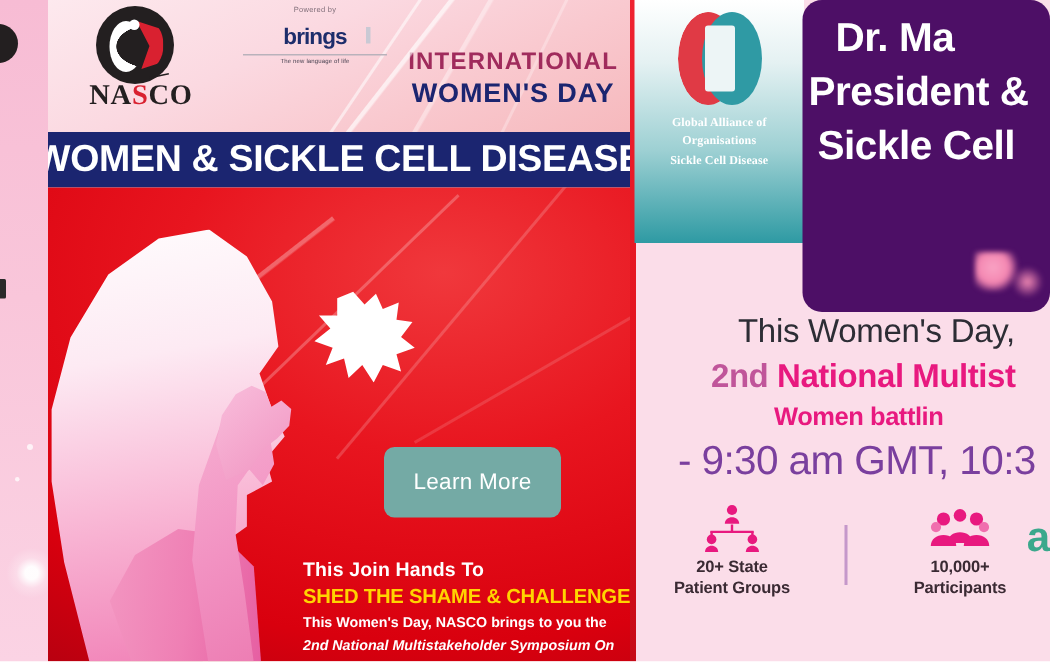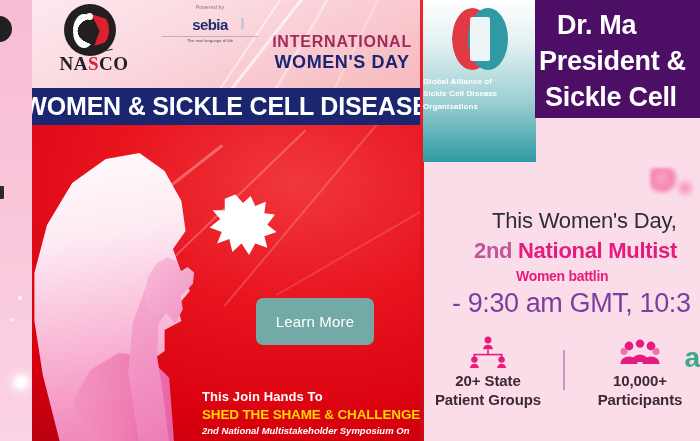--- a/index.html
+++ b/index.html
@@ -236,27 +236,27 @@
   .gascdo-teal {
     position: absolute; right: 0; top: 0; width: 40px; height: 62px;
     background: #2f9aa4;
     clip-path: ellipse(50% 50% at 50% 50%);
   }
   .gascdo-white {
     position: absolute; left: 18px; top: 9px; width: 20px; height: 44px;
     background: #edf5f6; border-radius: 2px;
   }
   .gascdo-name {
-    position: absolute; left: 0; top: 76px; width: 113px; 
+    position: absolute; left: 0; top: 76px; width: 113px; text-align: center;
     color: #ffffff; font-size: 8px; font-weight: 700; line-height: 1.55;
-    letter-spacing: .1px; filter: blur(.2px);
+    letter-spacing: .1px; filter: blur(.2px); font-family: Liberation Serif, serif;
   }
   .purple-panel {
-    position: absolute; left: 115px; top: 0; width: 165px; height: 118px;
-    background: #4d0f66; overflow: hidden;
+    position: absolute; left: 115px; top: 0; width: 165px; height: 208px;
+    background: #4d0f66; overflow: hidden; border-radius: 13px;
   }
   .purple-line {
     color: #ffffff; font-weight: 700; font-size: 27px; letter-spacing: -.3px;
     white-space: nowrap;
   }
   .pl1 { position: absolute; left: 22px; top: 10px; }
   .pl2 { position: absolute; left: 4px; top: 46px; }
   .pl3 { position: absolute; left: 10px; top: 82px; }
 
   .flower {
@@ -274,39 +274,39 @@
   .rs-l1 {
     color: #2d2d35; font-size: 22px; font-weight: 400; white-space: nowrap;
     margin-left: 72px; letter-spacing: -.2px;
   }
   .rs-l2 {
     font-size: 22px; font-weight: 700; white-space: nowrap;
     margin-left: 54px; margin-top: 4px; color: #e8197f; letter-spacing: -.3px;
   }
   .rs-l2 .ord { color: #c0559a; }
   .rs-l3 {
-    color: #e8197f; font-size: 14px; font-weight: 700; white-space: nowrap;
+    color: #e8197f; font-size: 17px; font-weight: 700; white-space: nowrap;
     margin-left: 96px; margin-top: 4px; letter-spacing: -.3px;
   }
   .rs-l4 {
     color: #7a3f9e; font-size: 27px; font-weight: 400; white-space: nowrap;
     margin-left: 32px; margin-top: 4px; letter-spacing: -.4px;
   }
 
   .stats {
     position: absolute; left: 0; top: 336px; width: 280px; height: 100px;
   }
   .stat {
     position: absolute; text-align: center; width: 108px;
   }
   .stat-a { left: 14px; top: 0; }
   .stat-b { left: 166px; top: 0; }
   .stat-icon { height: 32px; display: flex; align-items: flex-end; justify-content: center; }
   .stat-label {
-    color: #3a2a33; font-size: 15px; font-weight: 700; line-height: 1.25;
+    color: #3a2a33; font-size: 11px; font-weight: 700; line-height: 1.25;
     margin-top: 4px; letter-spacing: -.1px;
   }
   .stat-divider {
     position: absolute; left: 143px; top: 14px; width: 2px; height: 40px;
     background: #b37fbf; opacity: .75;
   }
   .trailing-a {
     position: absolute; right: 0; top: 6px;
     color: #3ba88c; font-size: 28px; font-weight: 700;
   }
@@ -341,21 +341,21 @@
           <div class="nasco-crescent"></div>
           <div class="nasco-red"></div>
           <div class="nasco-head"></div>
         </div>
         <div class="nasco-word"><span>NA</span><span class="s-red">S</span><span class="o-ring">CO</span></div>
       </div>
 
       <div class="powered-wrap">
         <div class="powered-by">Powered by</div>
         <div class="sebia-box">
-          <div class="sebia-word">sebia</div>
+          <div class="sebia-word">brings</div>
           <div class="sebia-bar"></div>
         </div>
         <div class="sebia-rule"></div>
         <div class="sebia-tag">The new language of life</div>
       </div>
 
       <div class="iwd">
         <div class="iwd-1">INTERNATIONAL</div>
         <div class="iwd-2">WOMEN'S DAY</div>
       </div>
@@ -379,38 +379,39 @@
       </div>
       <div class="butterfly"></div>
 
       <div class="learn-more">
         <span class="learn-more-label">Learn More</span>
       </div>
 
       <div class="poster-copy">
         <div class="copy-1">This Join Hands To</div>
         <div class="copy-2">SHED THE SHAME &amp; CHALLENGE THE PAIN</div>
+        <div class="copy-3">This Women's Day, NASCO brings to you the</div>
         <div class="copy-4">2nd National Multistakeholder Symposium On</div>
       </div>
     </div>
   </div>
 
   <div class="right-slide">
     <div class="red-edge"></div>
 
     <div class="gascdo-panel">
       <div class="gascdo-mark">
         <div class="gascdo-red"></div>
         <div class="gascdo-teal"></div>
         <div class="gascdo-white"></div>
       </div>
       <div class="gascdo-name">
         <div>Global Alliance of</div>
+        <div>Organisations</div>
         <div>Sickle Cell Disease</div>
-        <div>Organisations</div>
       </div>
     </div>
 
     <div class="purple-panel">
       <div class="purple-line pl1">Dr. Ma</div>
       <div class="purple-line pl3">Sickle Cell</div>
       <div class="purple-line pl2">President &amp;</div>
     </div>
 
     <div class="flower"></div>

